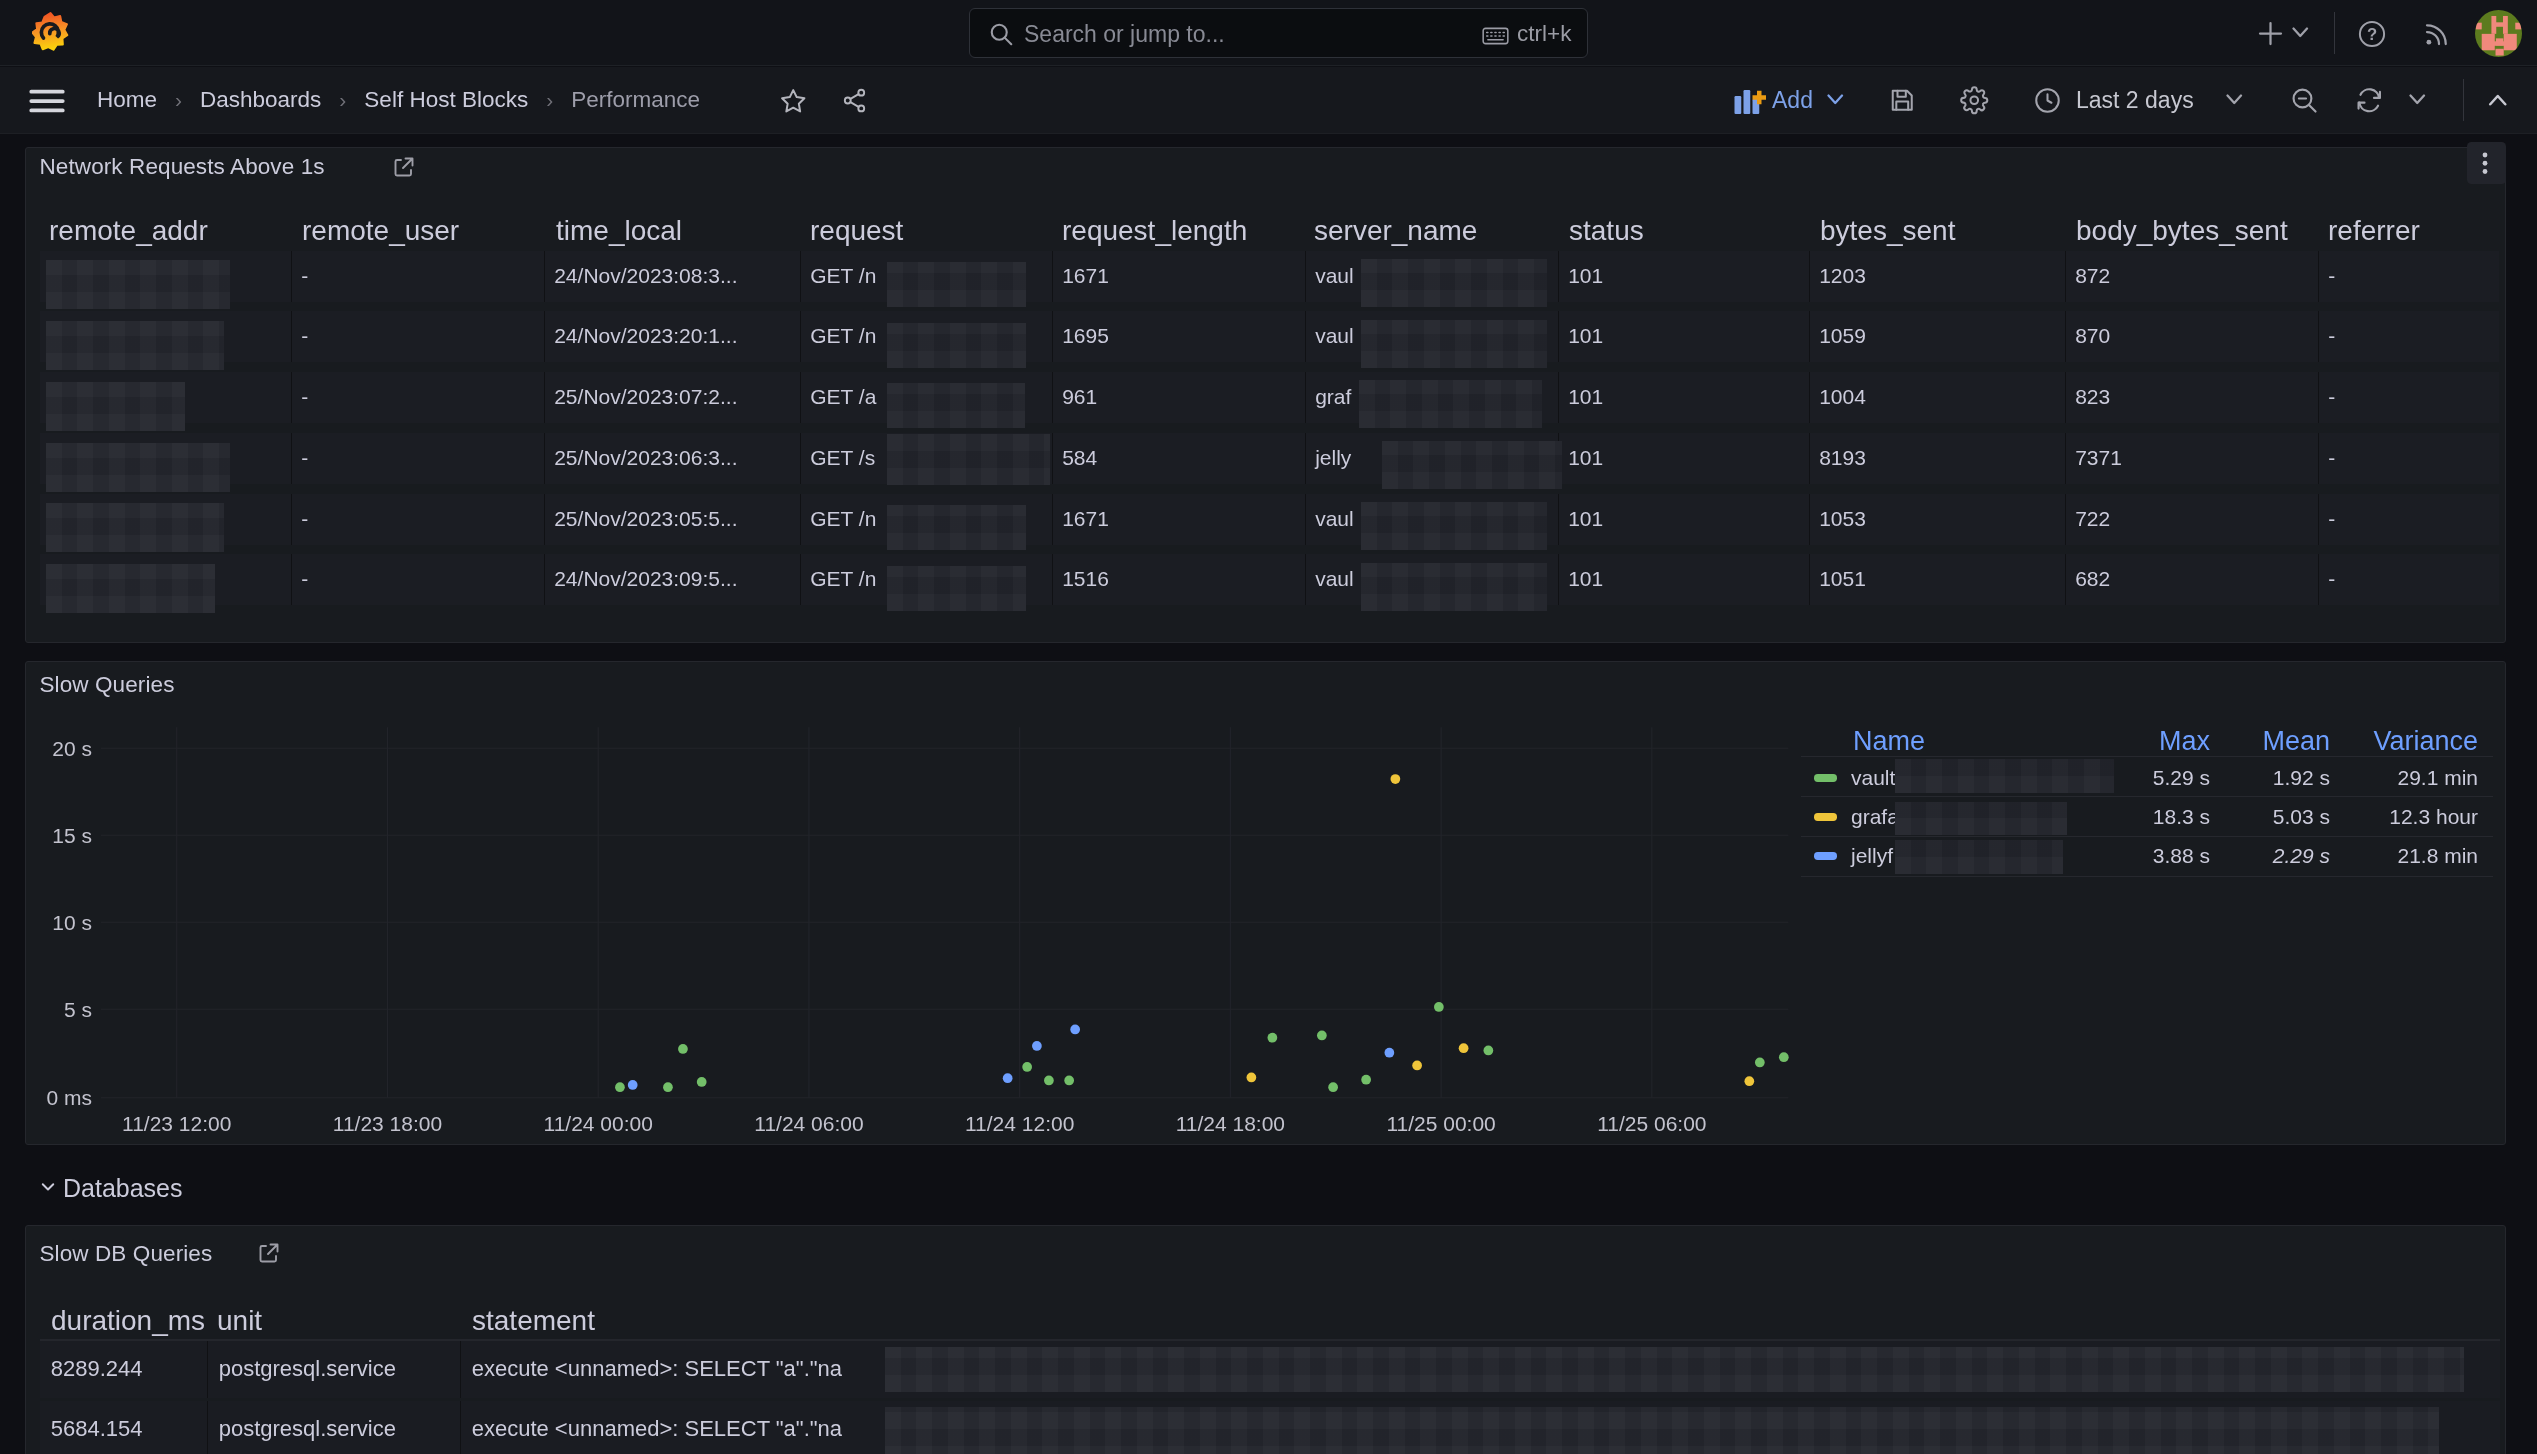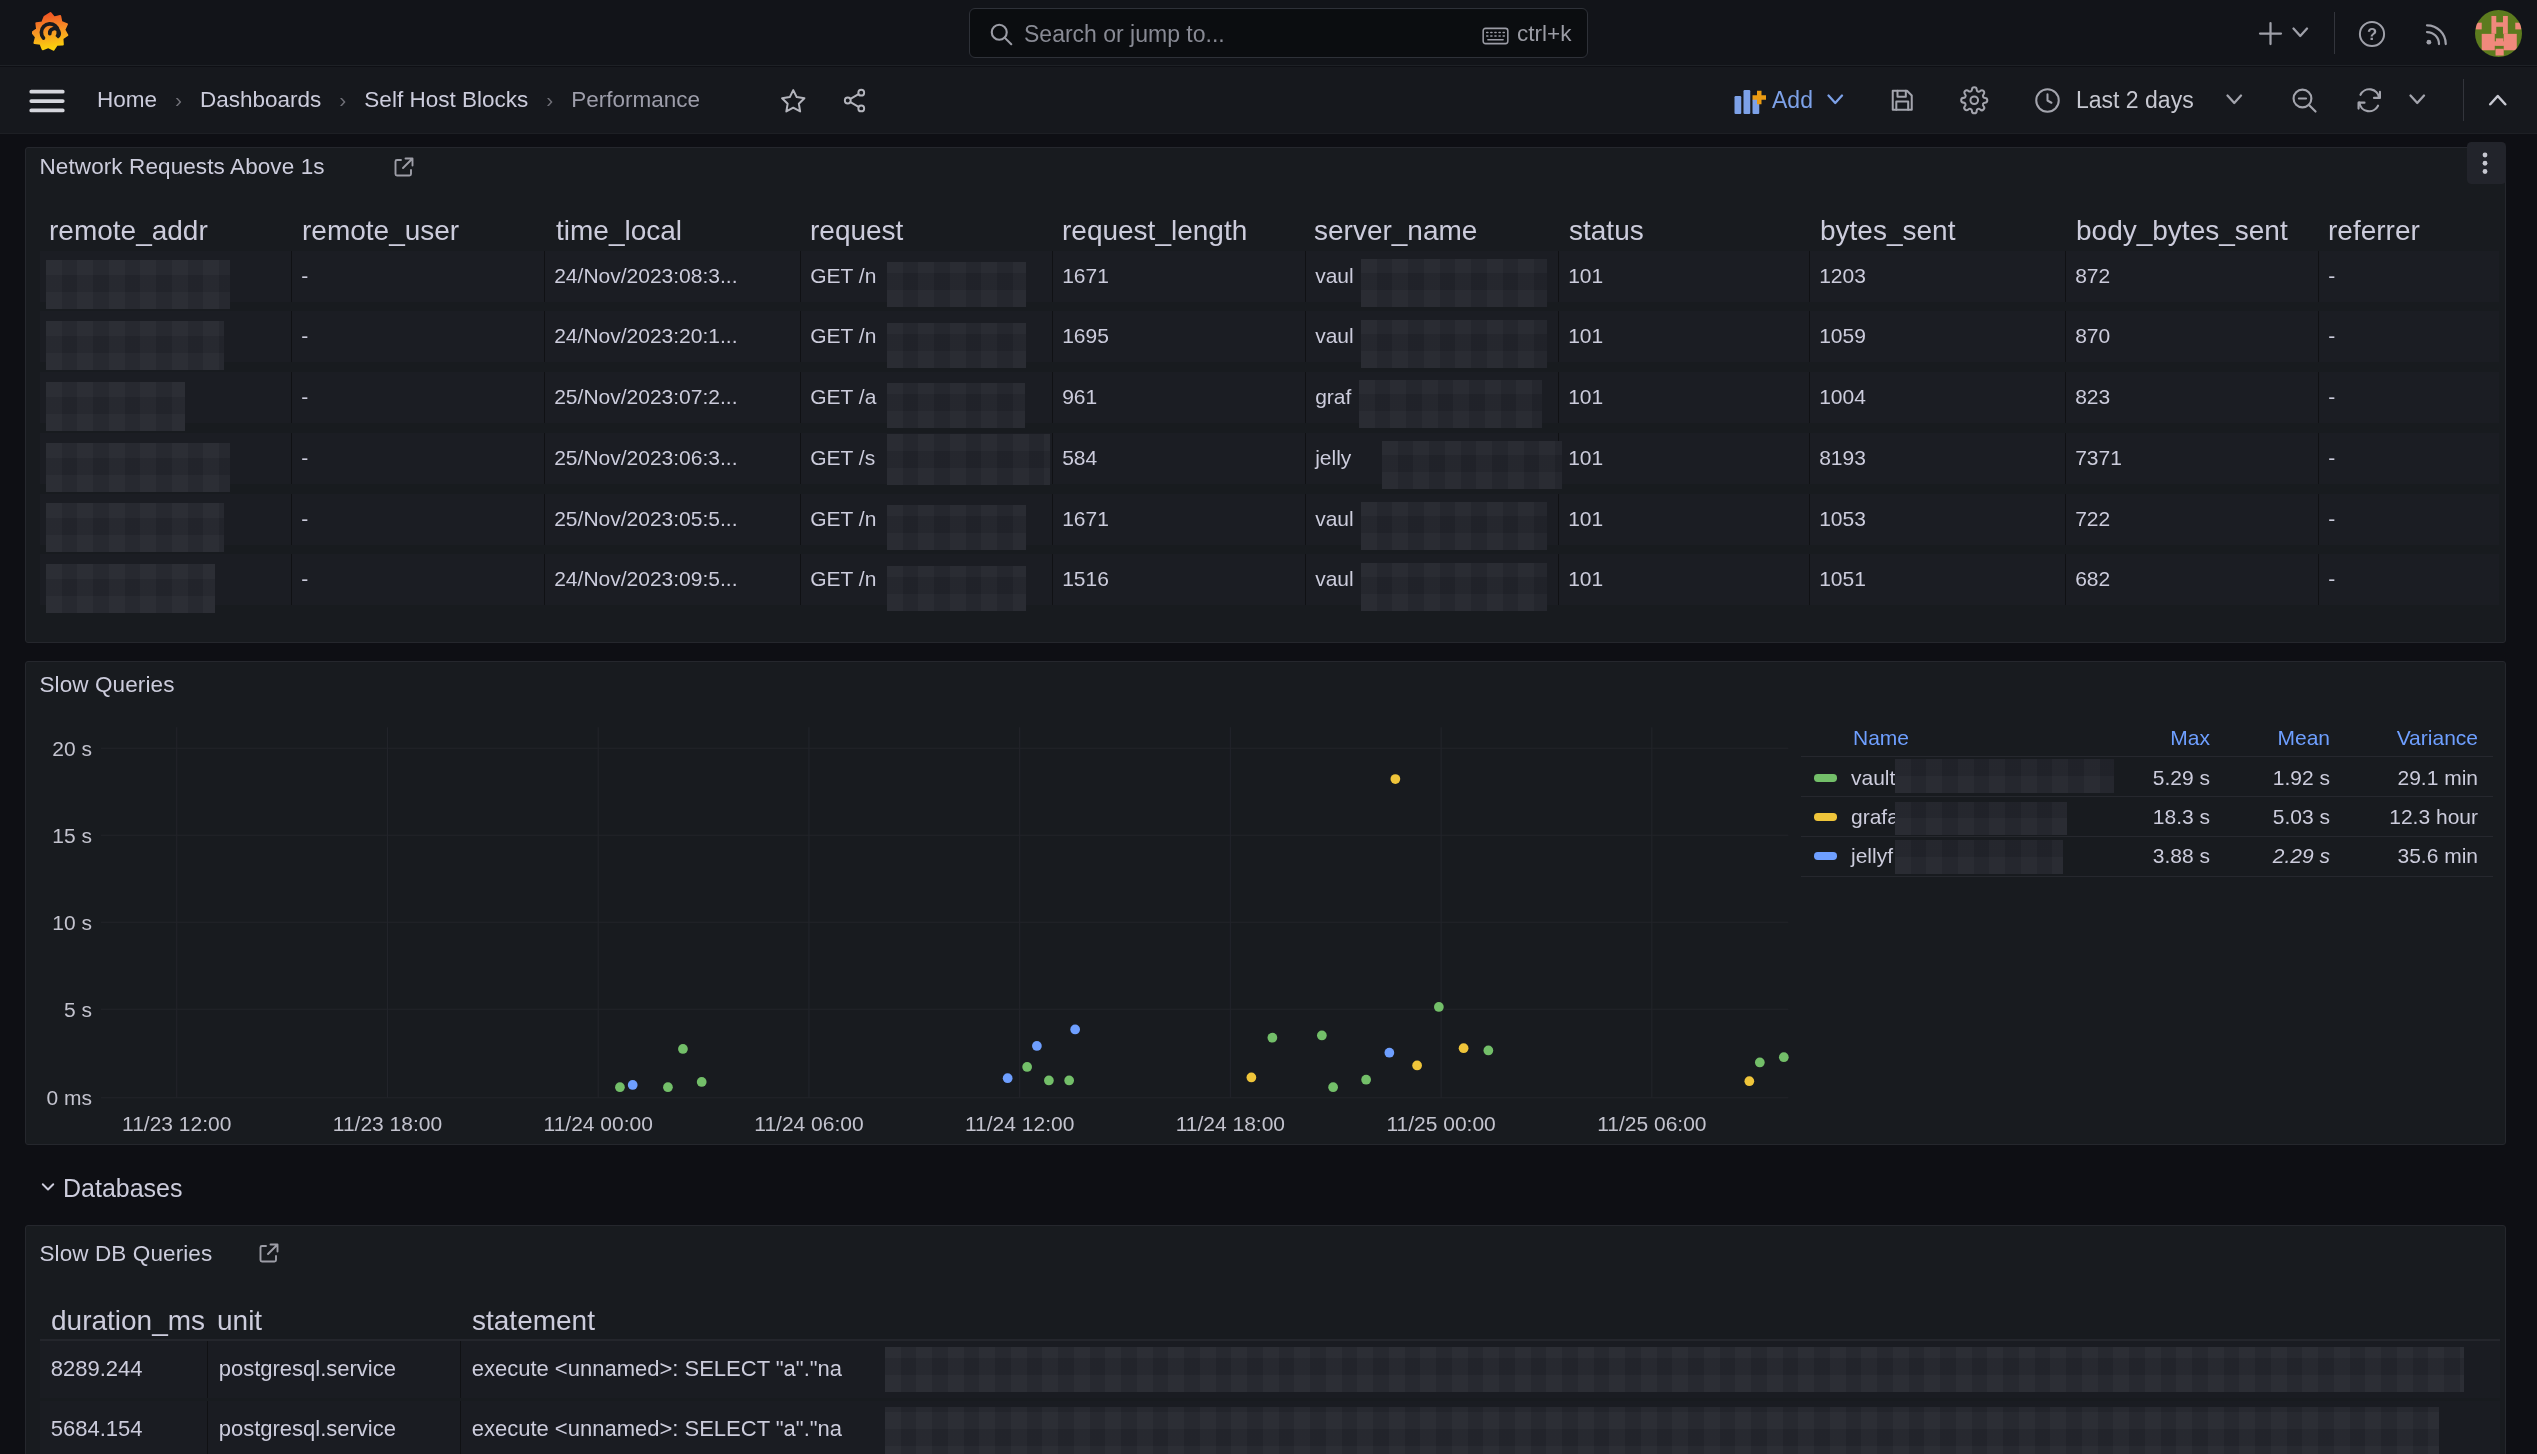--- a/index.html
+++ b/index.html
@@ -21,21 +21,21 @@
 .ic{stroke:#a3a4ad;stroke-width:2.4;fill:none;stroke-linecap:round;stroke-linejoin:round;}
 .hc{position:absolute;top:67px;font-size:28px;font-weight:500;color:#ccccdc;}
 .trow{position:absolute;left:13.5px;width:2460px;height:51px;display:flex;}
 .tc{display:block;height:51px;line-height:50px;font-size:21px;color:#ccccdc;background:#1b1d23;border-left:1.5px solid #101114;padding-left:9.7px;overflow:hidden;white-space:nowrap;}
 .tc.c1{border-left:none;width:251px;} .tc.c2{width:253px;} .tc.c3{width:256px;} .tc.c4{width:252px;} .tc.c5{width:253px;}
 .tc.c6{width:253px;} .tc.c7{width:251px;} .tc.c8{width:256px;} .tc.c9{width:253px;} .tc.c10{width:181px;}
 .t3row{position:absolute;left:13.5px;width:2460px;height:57px;display:flex;}
 .t3c{display:block;height:57px;line-height:56px;font-size:22px;color:#ccccdc;background:#1a1c22;border-left:1.5px solid #101114;padding-left:11.2px;overflow:hidden;white-space:nowrap;}
 .t3c.d1{border-left:none;width:167px;} .t3c.d2{width:253px;} .t3c.d3{width:2040px;}
 .lgv{position:absolute;font-size:21px;color:#ccccdc;transform:translateX(-100%);white-space:nowrap;}
-.lgh{position:absolute;font-size:21px;font-weight:500;color:#6e9fff;}
+.lgh{position:absolute;font-size:27px;font-weight:500;color:#6e9fff;}
 .lsep{position:absolute;left:1775px;width:692px;height:0.7px;background:#26282e;}
 </style>
 </head>
 <body>
 <div id="app">
 
 <div class="bar" id="topbar">
 
   <svg class="abs" style="left:31.5px;top:10.5px" width="37" height="40" viewBox="0 0 50 54">
     <defs>
@@ -404,21 +404,21 @@
   <div class="mz mzd" style="left:1869px;top:140px;width:172px;height:33px;"></div>
   <div class="mz mzd" style="left:1869px;top:178px;width:168px;height:34px;"></div>
   <div class="lgv" style="left:2184px;top:104px;">5.29 s</div>
   <div class="lgv" style="left:2304px;top:104px;">1.92 s</div>
   <div class="lgv" style="left:2452px;top:104px;">29.1 min</div>
   <div class="lgv" style="left:2184px;top:143px;">18.3 s</div>
   <div class="lgv" style="left:2304px;top:143px;">5.03 s</div>
   <div class="lgv" style="left:2452px;top:143px;">12.3 hour</div>
   <div class="lgv" style="left:2184px;top:182px;">3.88 s</div>
   <div class="lgv" style="left:2304px;top:182px;font-style:italic;">2.29 s</div>
-  <div class="lgv" style="left:2452px;top:182px;">35.6 min</div>
+  <div class="lgv" style="left:2452px;top:182px;">21.8 min</div>
 </div>
 
 <svg class="abs" style="left:39px;top:1179px" width="18" height="15" viewBox="0 0 24 20">
       <path class="ic" style="stroke:#ccccdc;stroke-width:2.6" d="M5 7 L12 14 L19 7"></path>
     </svg>
 <div class="abs" style="left:63px;top:1174px;font-size:25px;font-weight:500;color:#ccccdc;">Databases</div>
 
 <div class="panel" id="p3" style="top:1225px;height:238px;">
   <div class="ptitle" style="left:13.5px;top:15px;">Slow DB Queries</div>
   <svg class="abs" style="left:231px;top:15px" width="24" height="24" viewBox="0 0 24 24">

